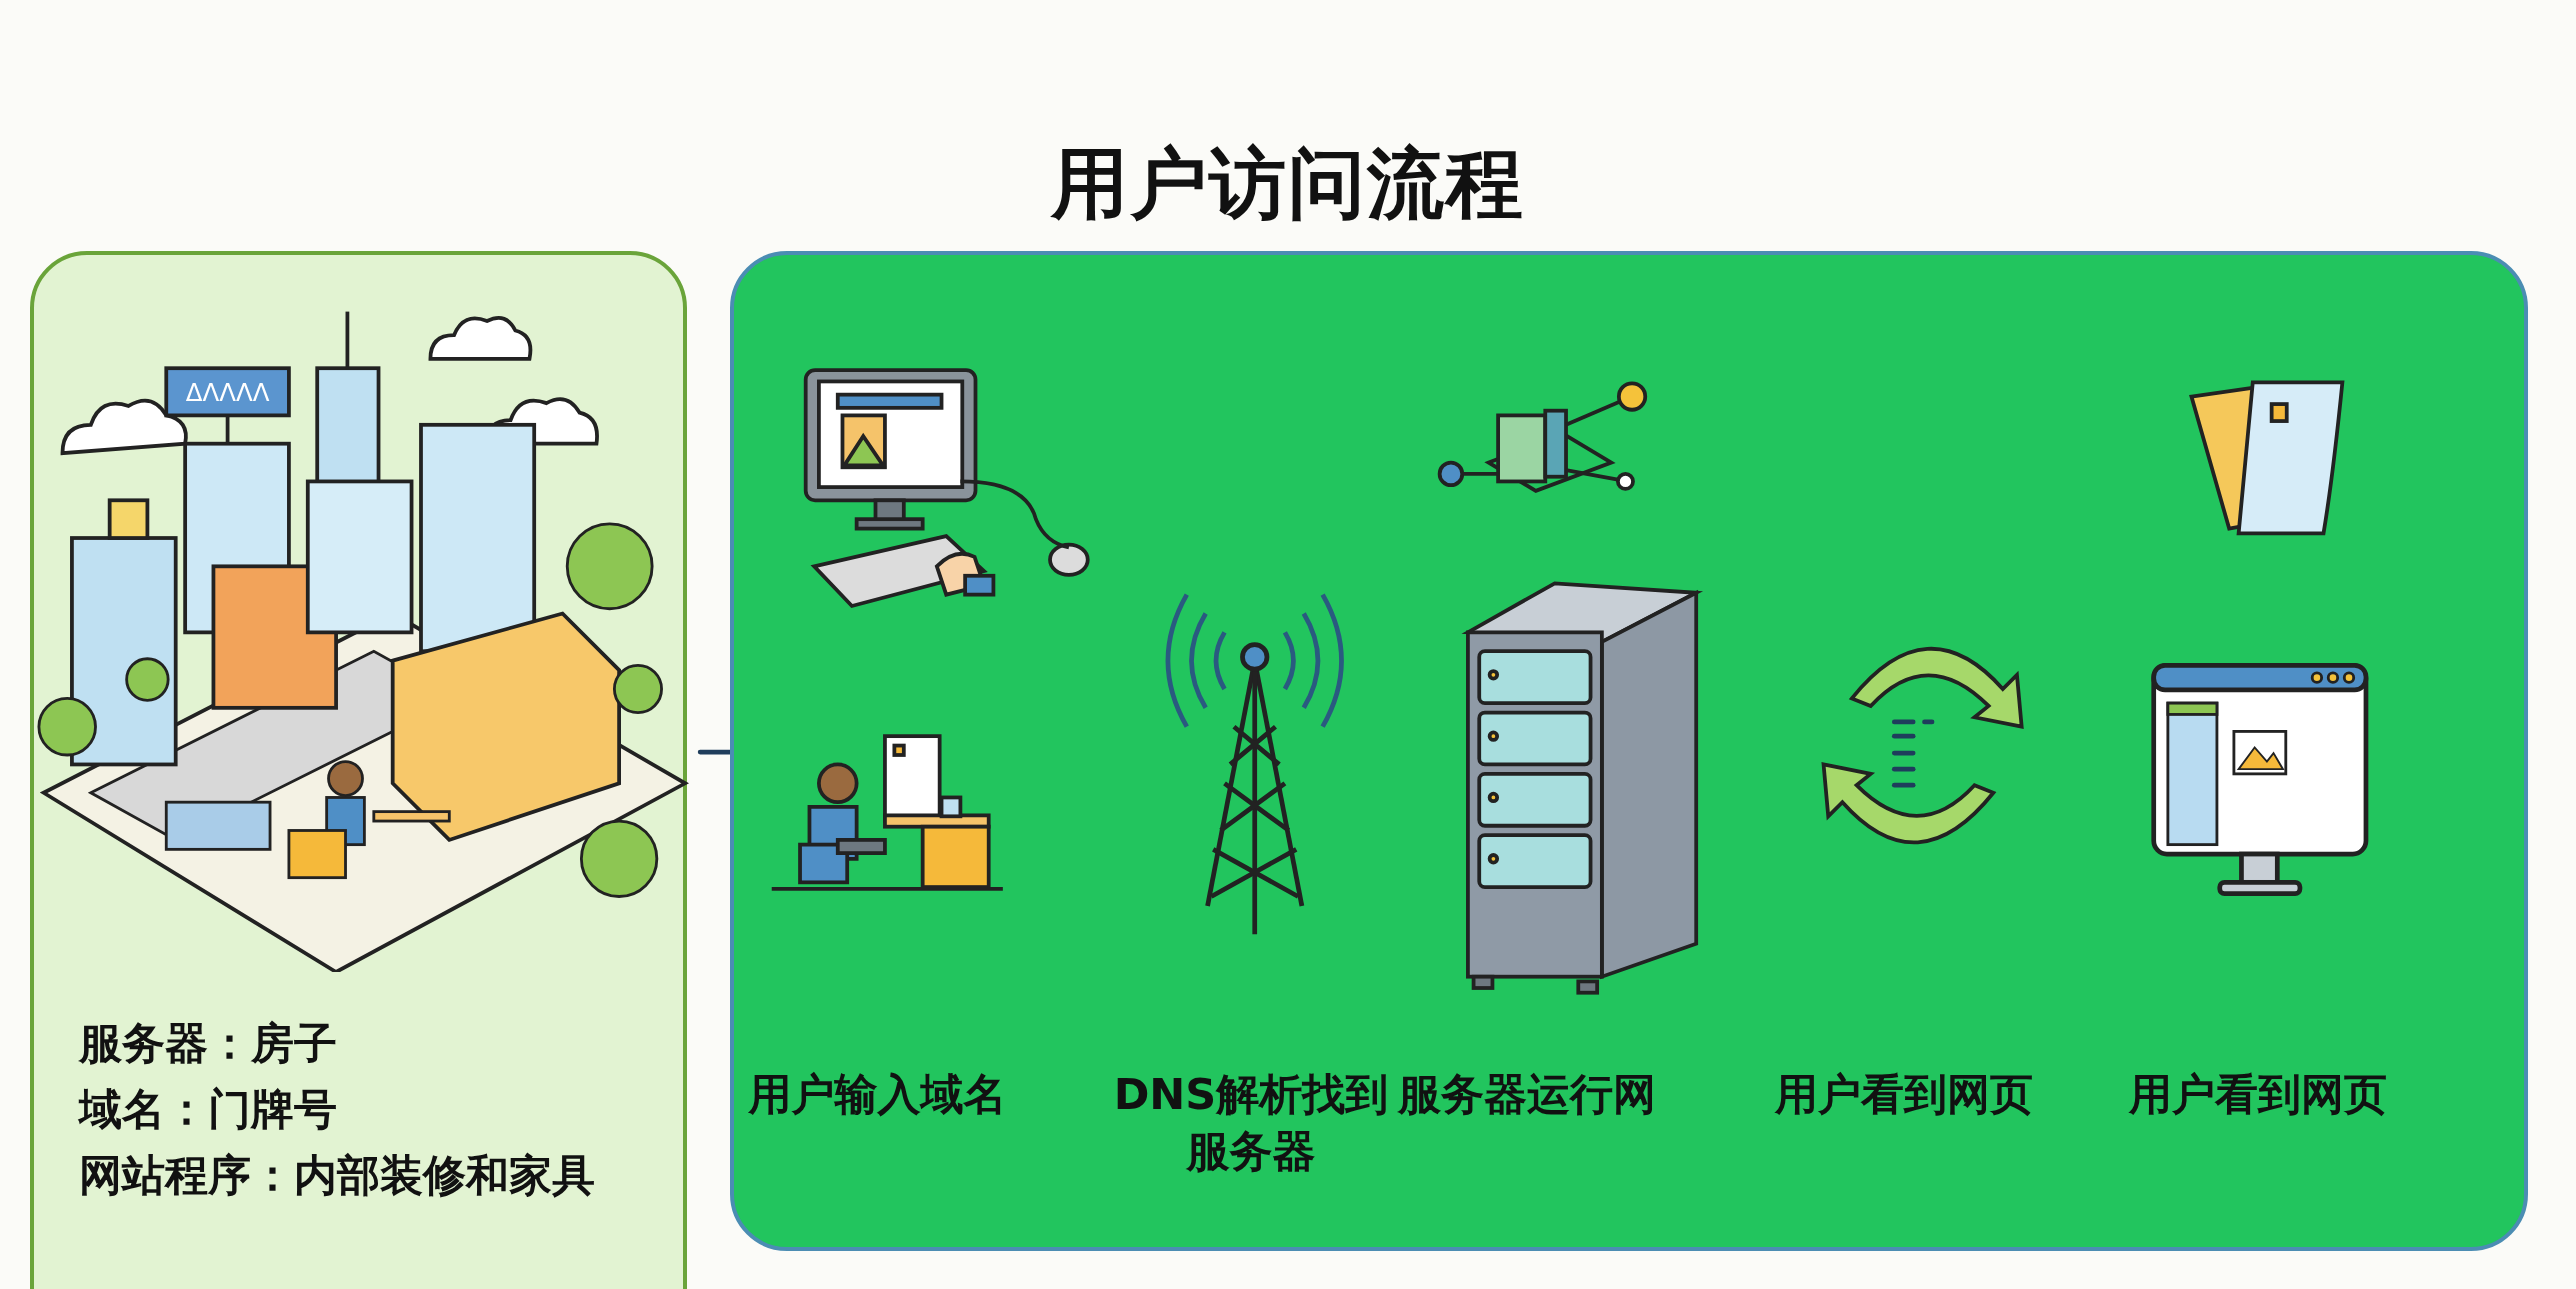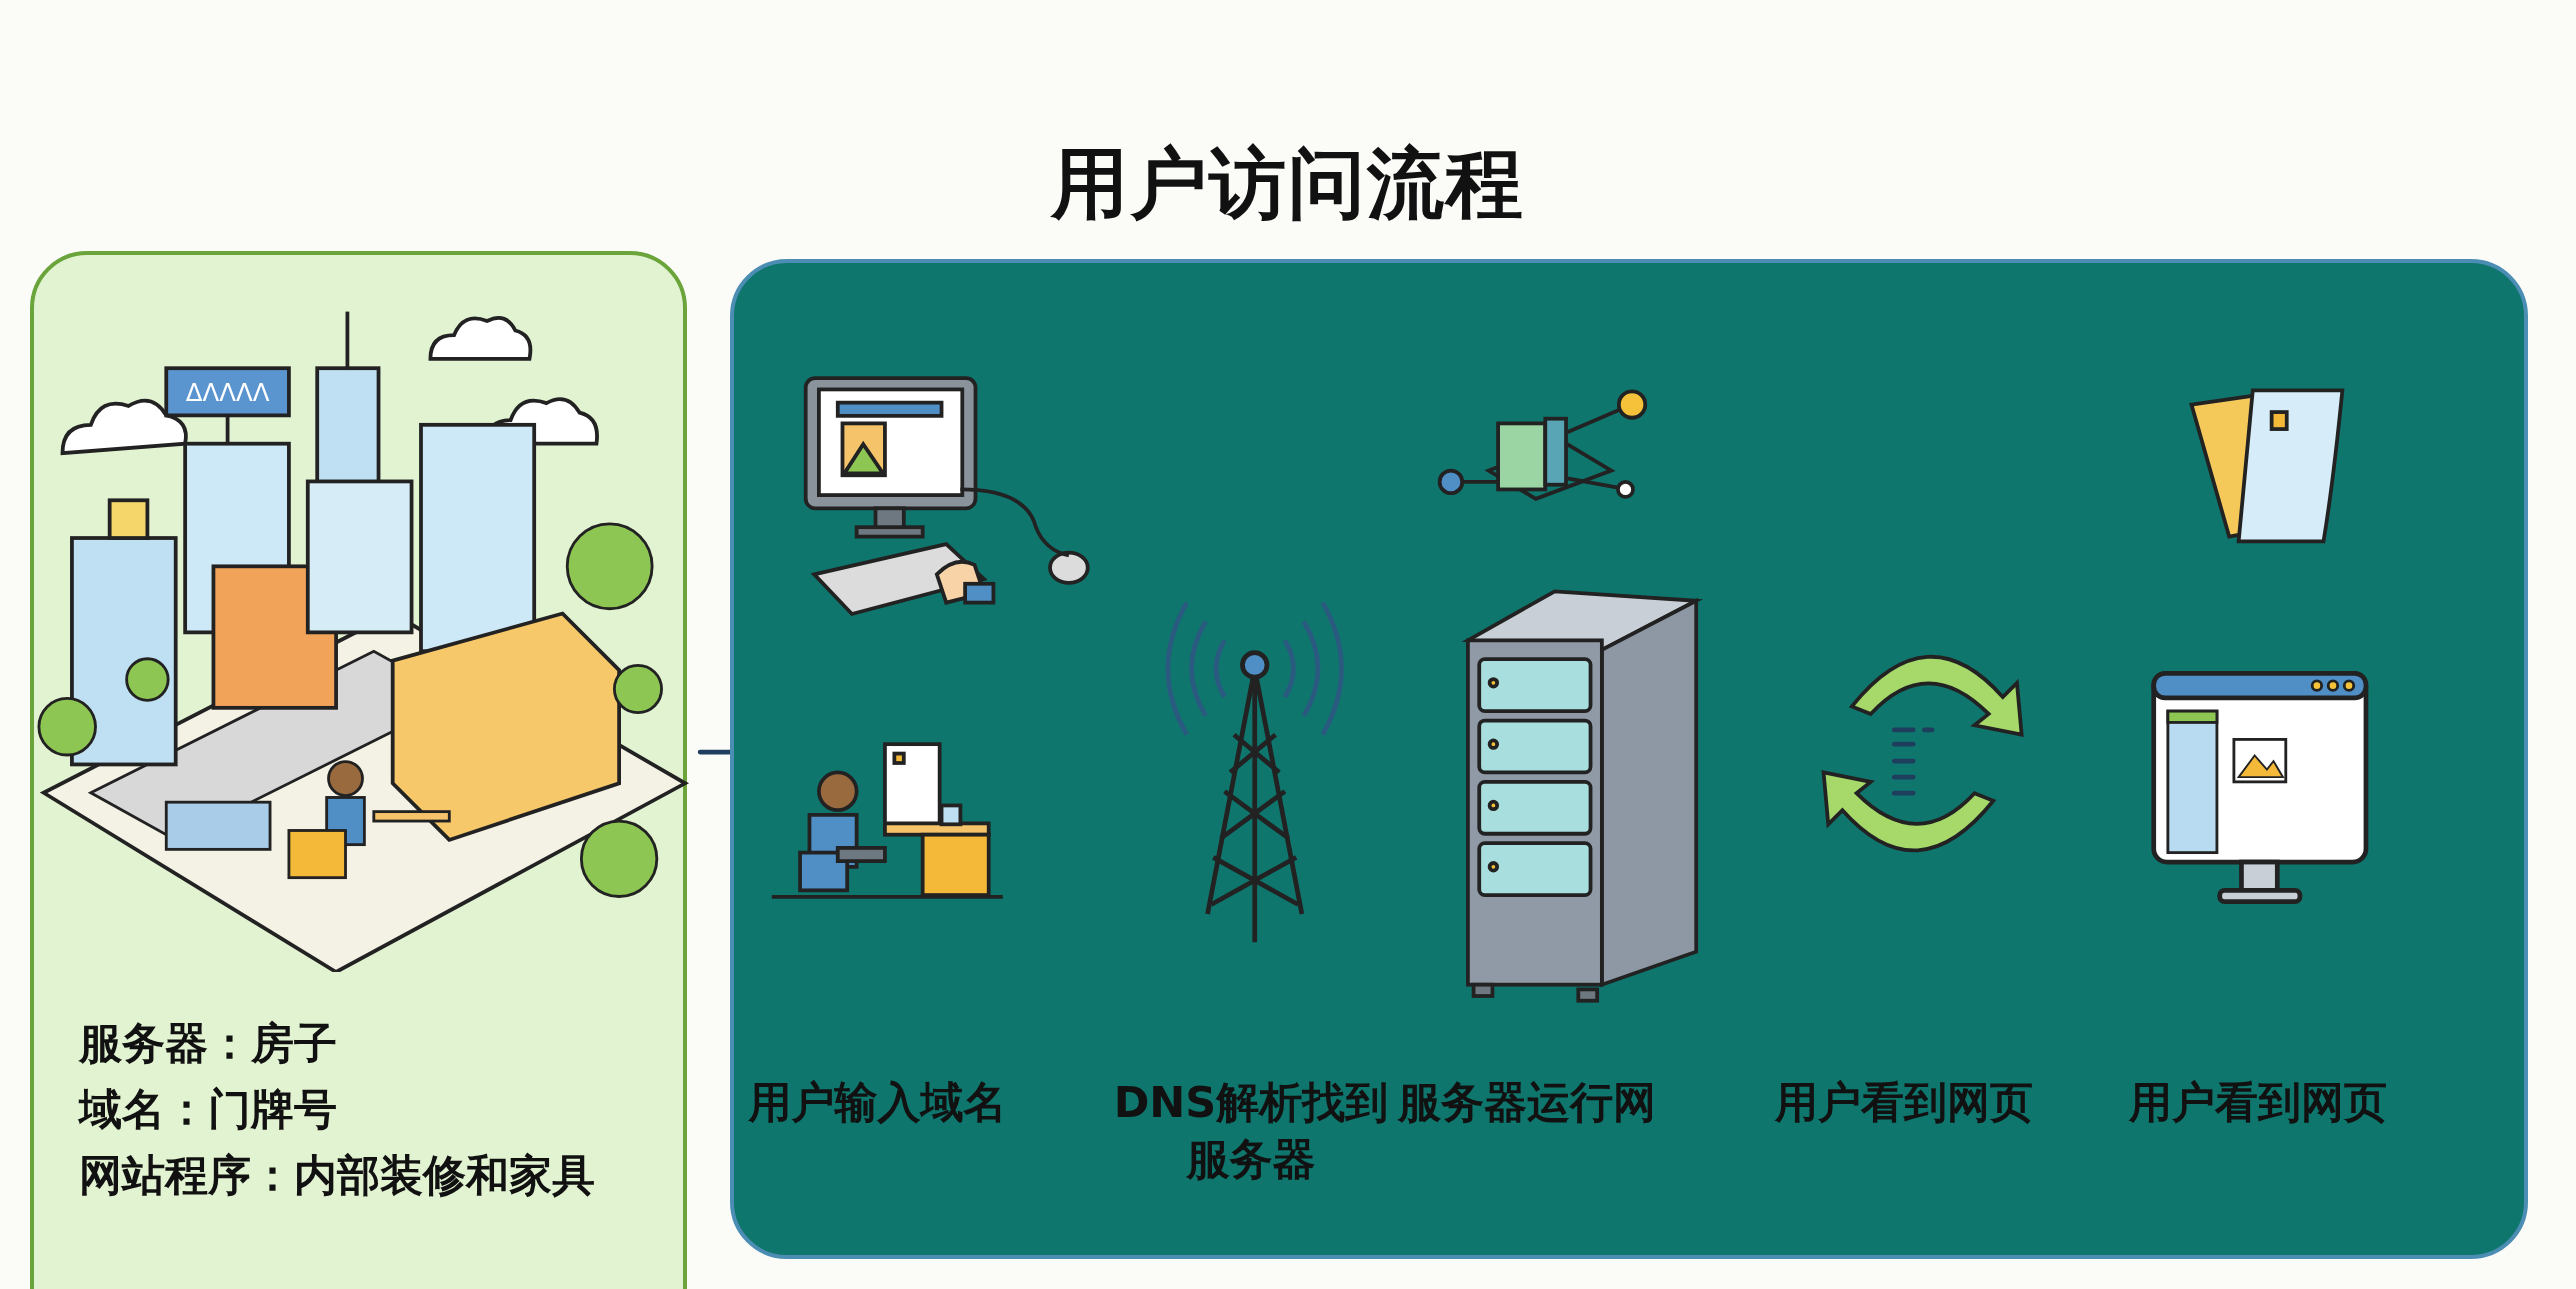--- a/index.html
+++ b/index.html
@@ -12,22 +12,22 @@
   }
   .title {
     position: absolute; left: 0; top: 94px; width: 2576px;
     text-align: center; font-size: 77px; font-weight: bold; letter-spacing: 1.9px; margin-top: 39px;
   }
   .panel-left {
     position: absolute; left: 30px; top: 251px; width: 657px; height: 1272px;
     background: #e2f3d2; border: 4.7px solid #6aa43a; border-radius: 57px;
   }
   .panel-right {
-    position: absolute; left: 730px; top: 259px; width: 1798px; height: 1000px;
-    background: #0f766e; border: 4.7px solid #4b8db3; border-radius: 57px;
+    position: absolute; left: 730px; top: 251px; width: 1798px; height: 1000px;
+    background: #22c55e; border: 4.7px solid #4b8db3; border-radius: 57px;
   }
   .legend {
     position: absolute; left: 45px; top: 755px;
     font-size: 43px; line-height: 66px; font-weight: bold;
   }
   .step-label {
     position: absolute; font-size: 43px; line-height: 57px; font-weight: bold;
     text-align: center; width: 302px;
   }
   svg.art { position: absolute; left: 0; top: 0; }

